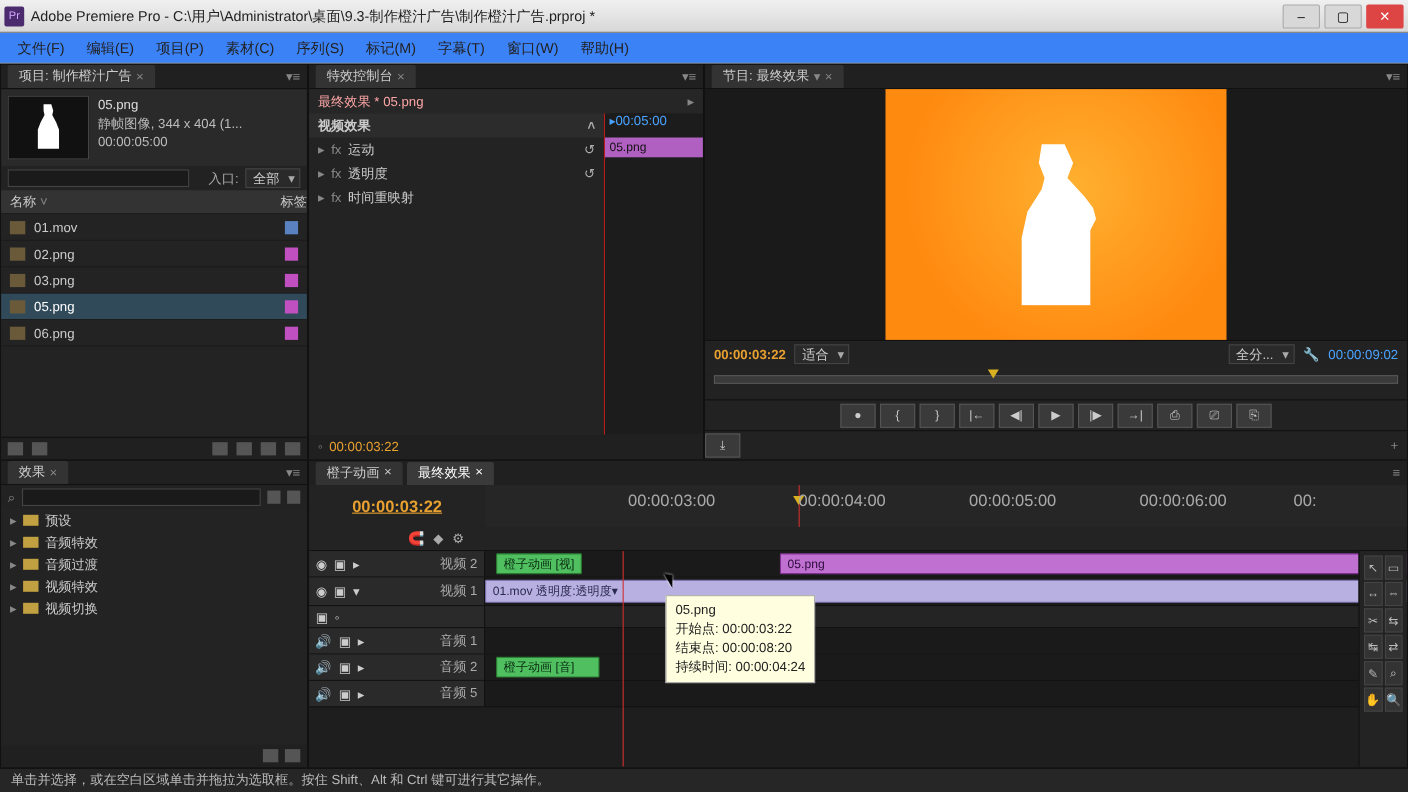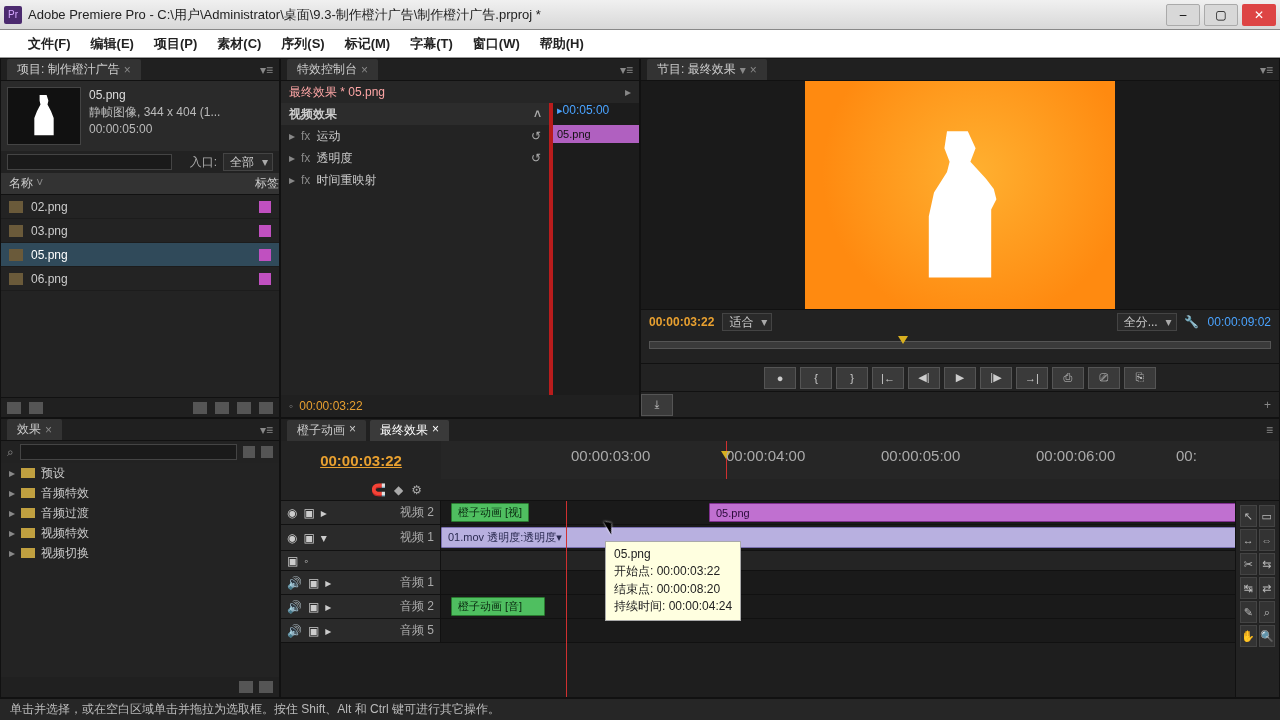--- a/index.html
+++ b/index.html
@@ -5,21 +5,21 @@
 * { margin: 0; padding: 0; box-sizing: border-box; font-family: "Microsoft YaHei", Arial, sans-serif; font-size: 12px; }
 body { width: 1280px; height: 720px; background: #1a1a1a; overflow: hidden; }
 .titlebar { height: 30px; background: linear-gradient(#f0f0f0,#d8d8d8); display: flex; align-items: center; padding: 0 4px; border-bottom: 1px solid #888; }
 .app-icon { width: 18px; height: 18px; background: #4b2a6e; display: inline-flex; align-items: center; justify-content: center; color: #d6a8ff; font-size: 10px; border-radius: 2px; margin-right: 6px; }
 .title-text { flex: 1; color: #222; font-size: 13px; }
 .win-ctrl { display: flex; gap: 4px; }
 .win-btn { width: 34px; height: 22px; display: flex; align-items: center; justify-content: center; border-radius: 2px; }
 .win-min { background: #d8d8d8; border:1px solid #aaa; }
 .win-max { background: #d8d8d8; border:1px solid #aaa; }
 .win-close { background: #d44; color:#fff; }
-.menubar { height: 28px; background: #ffffff; display: flex; align-items: center; padding: 0 20px; gap: 4px; border-bottom: 1px solid #999; font-weight: bold; }
+.menubar { height: 28px; background: #3b82f6; display: flex; align-items: center; padding: 0 8px; gap: 4px; border-bottom: 1px solid #999; }
 .menubar span { color: #222; font-size: 13px; padding: 2px 8px; }
 .workspace { display: grid; grid-template-columns: 280px 360px 1fr; grid-template-rows: 360px 1fr 22px; height: 662px; }
 .panel { background: #2a2a2a; border: 1px solid #111; display: flex; flex-direction: column; }
 .panel-tabbar { height: 22px; background: #202020; display:flex; align-items:center; padding: 0 6px; color:#ccc; border-bottom:1px solid #111; }
 .tab { background:#333; padding:2px 10px; border-radius:2px 2px 0 0; color:#ccc; display:inline-flex; align-items:center; gap:4px; }
 .tab .x { color:#888; }
 .project-top { display:flex; padding:6px; gap:8px; align-items:flex-start; }
 .thumb { width:74px; height:58px; background:#111; border:1px solid #444; display:flex; align-items:center; justify-content:center; }
 .silhouette { width:44px; height:48px; background:#fff; clip-path: polygon(40% 6%,56% 6%,60% 18%,58% 26%,66% 40%,72% 54%,72% 90%,28% 90%,28% 54%,34% 40%,42% 26%,40% 18%); }
 .meta { color:#bbb; line-height:1.4; }
@@ -40,21 +40,21 @@
 .foot-icon { width:14px; height:12px; background:#555; }
 
 .effects-head { height:22px; background:#262626; color:#ccc; padding:4px 8px; display:flex; align-items:center; }
 .effects-tabtitle { color:#fca5a5; }
 .effects-body { flex:1; display:flex; }
 .effects-tree { flex:1; background:#232323; color:#ccc; }
 .tree-row { height:22px; display:flex; align-items:center; padding:0 8px; gap:6px; }
 .tree-row.header { background:#2c2c2c; font-weight:bold; }
 .tree-arrow { color:#888; }
 .reset-ico { margin-left:auto; color:#aaa; }
-.effects-side { width:90px; background:#1c1c1c; border-left:4px solid #b91c1c; position:relative; }
+.effects-side { width:90px; background:#1c1c1c; border-left:1px solid #b91c1c; position:relative; }
 .side-timecode { position:absolute; top:0; left:4px; color:#4aa3ff; background:#1c1c1c; font-size:11px; }
 .side-clip { position:absolute; top:22px; left:0; right:0; height:18px; background:#b060c0; color:#111; display:flex; align-items:center; padding:0 4px; font-size:11px; }
 .effects-foot { height:22px; background:#202020; display:flex; align-items:center; padding:0 8px; color:#e8a030; gap:6px; }
 
 .program-body { flex:1; background:#1a1a1a; display:flex; align-items:center; justify-content:center; }
 .program-canvas { width:310px; height:228px; background: radial-gradient(circle at 55% 40%, #ffb030, #ff8a10 70%); position:relative; }
 .program-canvas .sil { width:130px; height:170px; background:#fff; margin:40px auto 0; clip-path: polygon(40% 6%,56% 6%,62% 16%,58% 24%,70% 34%,76% 40%,78% 46%,74% 52%,74% 92%,26% 92%,26% 56%,30% 42%,40% 30%,42% 24%,38% 16%); }
 .program-ctrlrow { height:28px; background:#222; display:flex; align-items:center; padding:0 8px; gap:8px; color:#ccc; border-top:1px solid #111; }
 .tc-orange { color:#e8a030; font-weight:bold; }
 .dd { background:#2a2a2a; border:1px solid #444; height:18px; padding:0 18px 0 6px; color:#ccc; position:relative; }
@@ -154,20 +154,25 @@
       <span style="margin-left:auto">入口:</span>
       <span class="dd">全部</span>
     </div>
     <div class="list-head">
       <div class="col-name"><span>名称</span> <span style="color:#888">˅</span></div>
       <div class="col-label">标签</div>
     </div>
     <div class="list-body" id="asset-list">
         <div class="asset-row">
           <span class="asset-icon"></span>
+          <span>01.mov</span>
+          <span class="swatch blue"></span>
+        </div>
+        <div class="asset-row">
+          <span class="asset-icon"></span>
           <span>02.png</span>
           <span class="swatch"></span>
         </div>
         <div class="asset-row">
           <span class="asset-icon"></span>
           <span>03.png</span>
           <span class="swatch"></span>
         </div>
         <div class="asset-row sel">
           <span class="asset-icon"></span>

